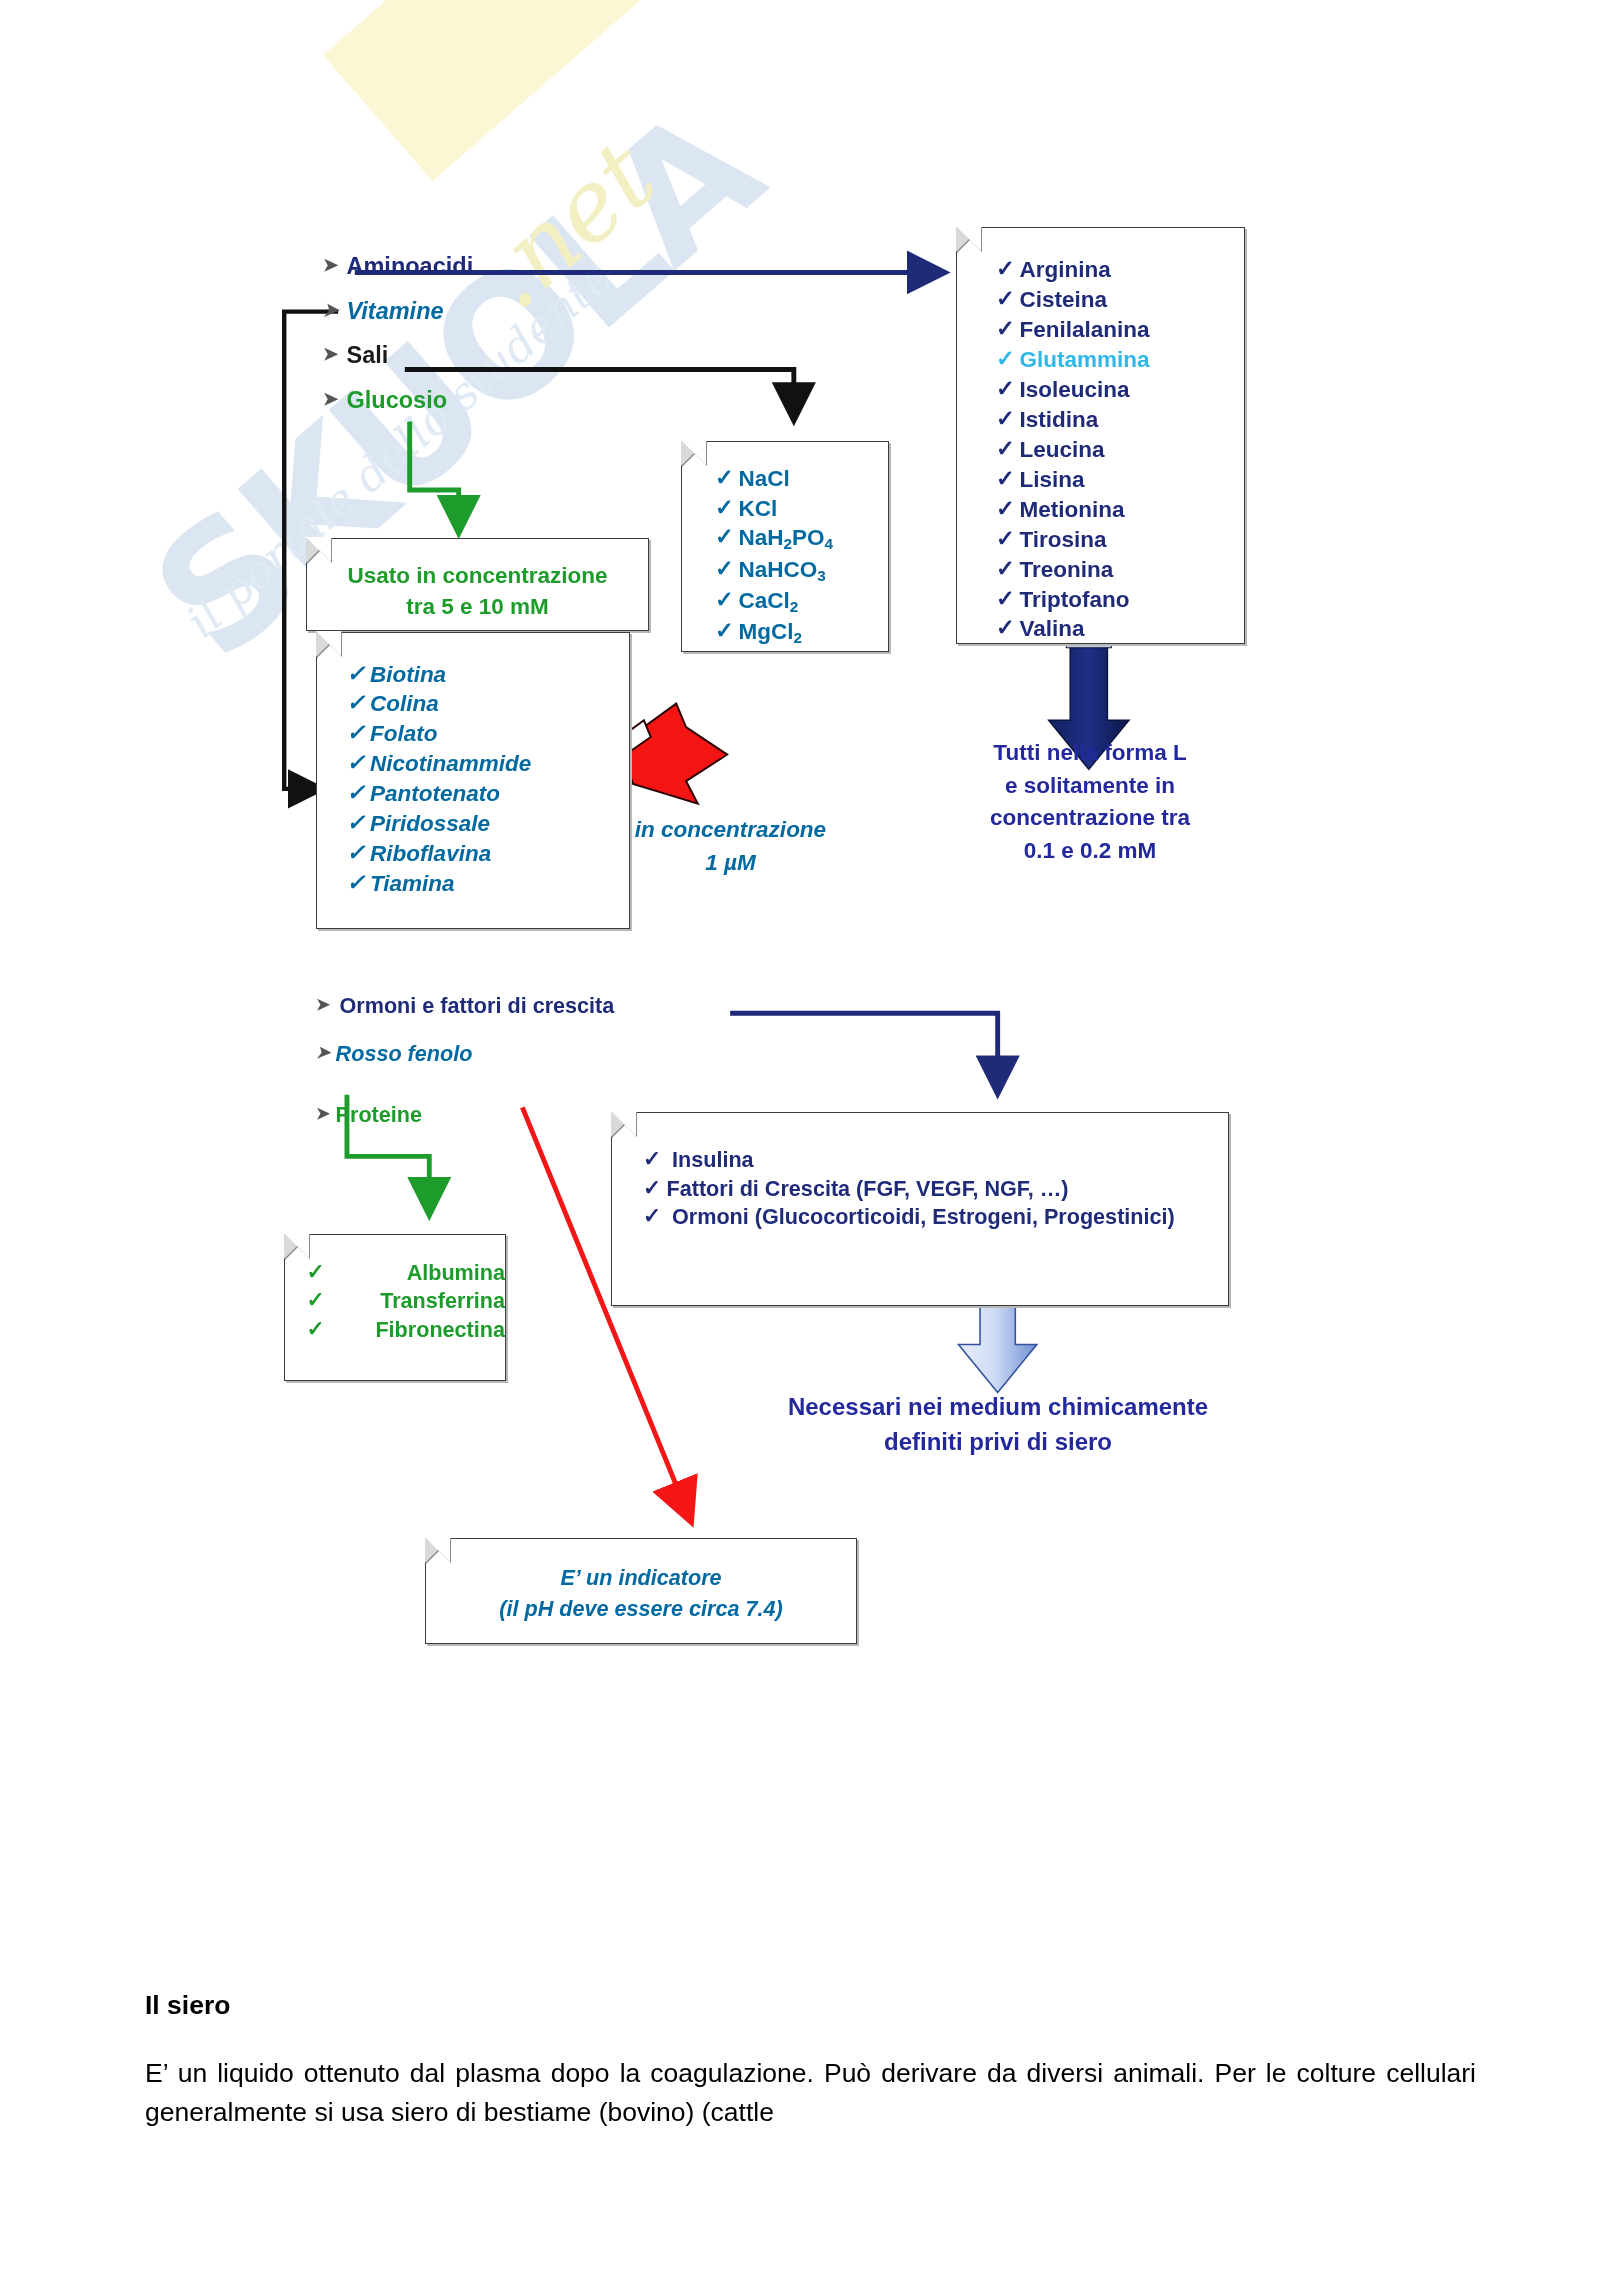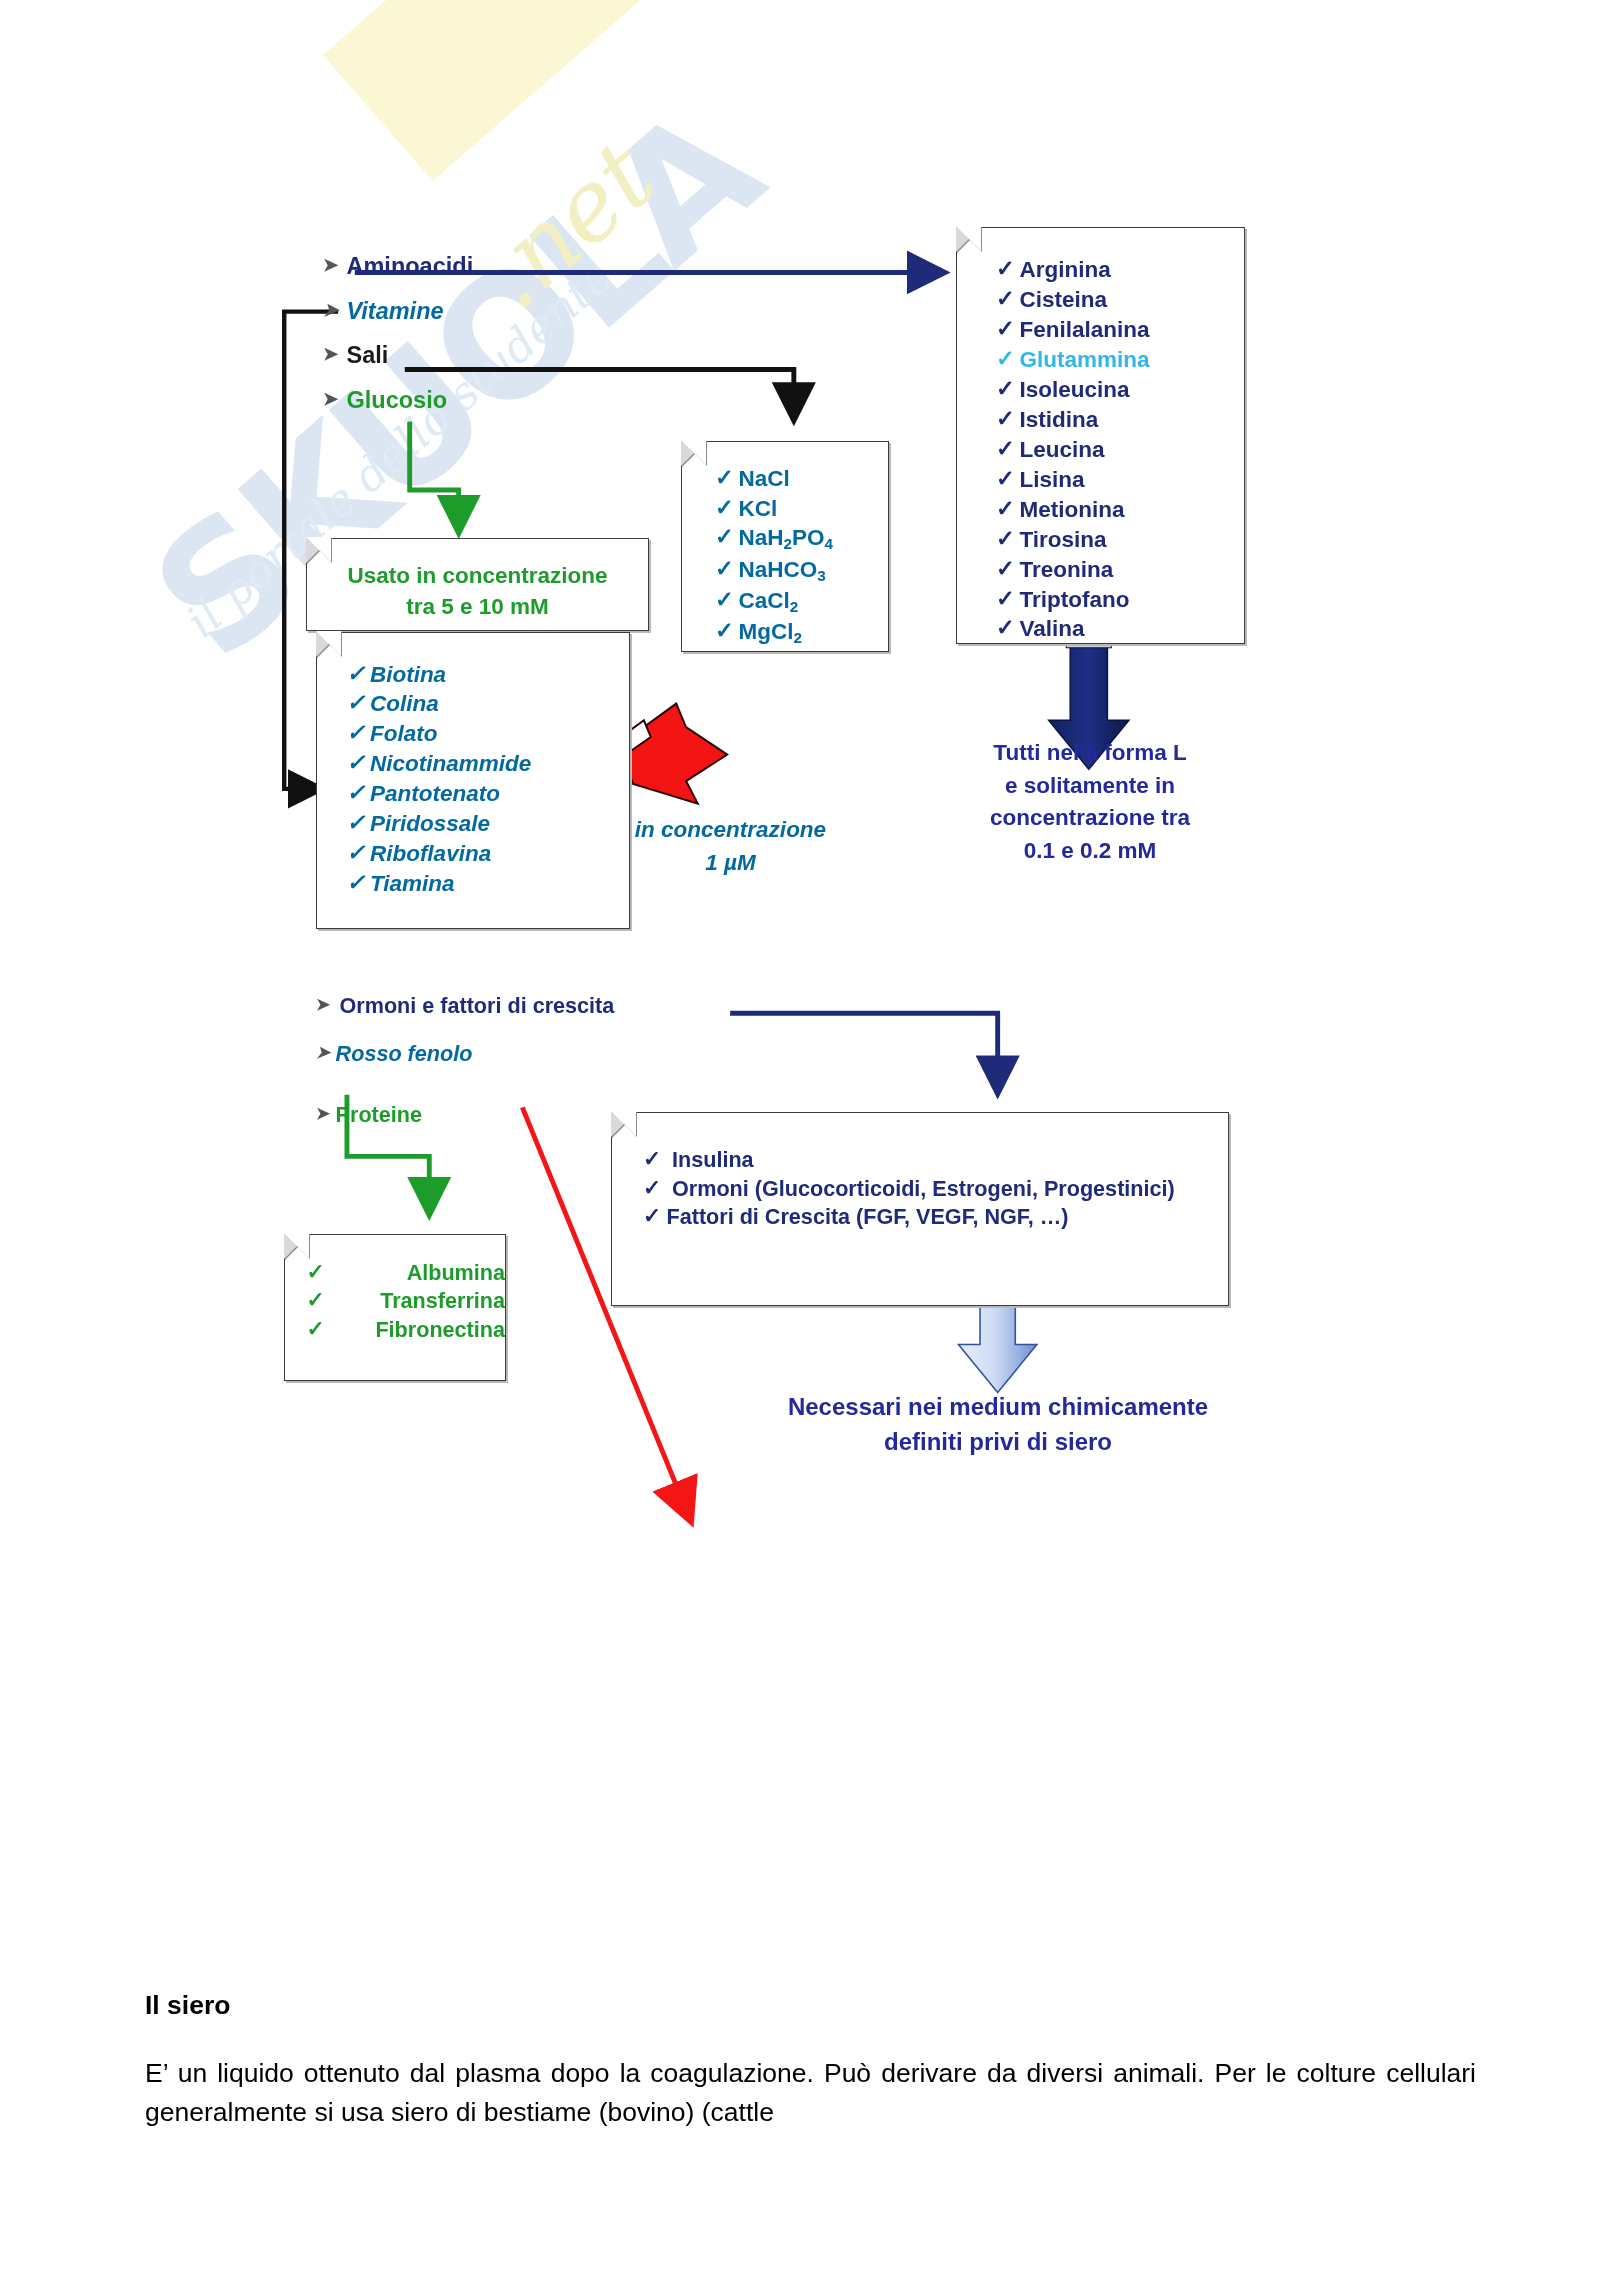--- a/index.html
+++ b/index.html
@@ -315,39 +315,46 @@
       <li class="c-navy"><span>Ormoni e fattori di crescita</span></li>
       <li class="c-red" style="margin-top:21.6px; padding-left:19.6px;"><span>Rosso fenolo</span></li>
       <li class="c-green" style="margin-top:35px; padding-left:19.6px;"><span>Proteine</span></li>
     </ul>
   </div>
 
   <div class="note" style="left:611px; top:1096px; width:618px; height:194px;">
     <div class="dogear"></div>
     <ul class="chk" style="margin:33px 0 0 29px; font-size:21.6px;">
       <li class="c-navy" style="padding-left:31px;"><span>Insulina</span></li>
+      <li class="c-navy" style="padding-left:25.5px;"><span>Fattori di Crescita (FGF, VEGF, NGF, …)</span></li>
       <li class="c-navy" style="padding-left:31px;"><span>Ormoni (Glucocorticoidi, Estrogeni, Progestinici)</span></li>
-      <li class="c-navy" style="padding-left:25.5px;"><span>Fattori di Crescita (FGF, VEGF, NGF, …)</span></li>
     </ul>
   </div>
 
   <div class="note" style="left:284px; top:1218px; width:222px; height:147px;text-align:right;">
     <div class="dogear"></div>
     <ul class="chk" style="margin:23.5px 0 0 19.6px; font-size:21.6px;">
       <li class="c-green" style="padding-left:21.6px;"><span>Albumina</span></li>
       <li class="c-green" style="padding-left:21.6px;"><span>Transferrina</span></li>
       <li class="c-green" style="padding-left:21.6px;"><span>Fibronectina</span></li>
     </ul>
   </div>
 
   <div class="caption c-blue2" style="left:763px; top:1390px; width:470px; font-size:24px;">
     <div>Necessari nei medium chimicamente</div>
     <div>definiti privi di siero</div>
   </div>
 
+  <div class="note" style="left:425px; top:1522px; width:432px; height:106px;">
+    <div class="dogear"></div>
+    <div class="c-red" style="margin-top:22.5px; text-align:center; font-size:21.6px; font-weight:bold; line-height:1.45;">
+      <div>E’ un indicatore</div>
+      <div>(il pH deve essere circa 7.4)</div>
+    </div>
+  </div>
 
 </div>
 
 <div id="prose">
   <h3>Il siero</h3>
   <p>E’ un liquido ottenuto dal plasma dopo la coagulazione. Può derivare da diversi animali. Per le colture cellulari generalmente si usa siero di bestiame (bovino) (cattle</p>
 </div>
 
 
 </body></html>

